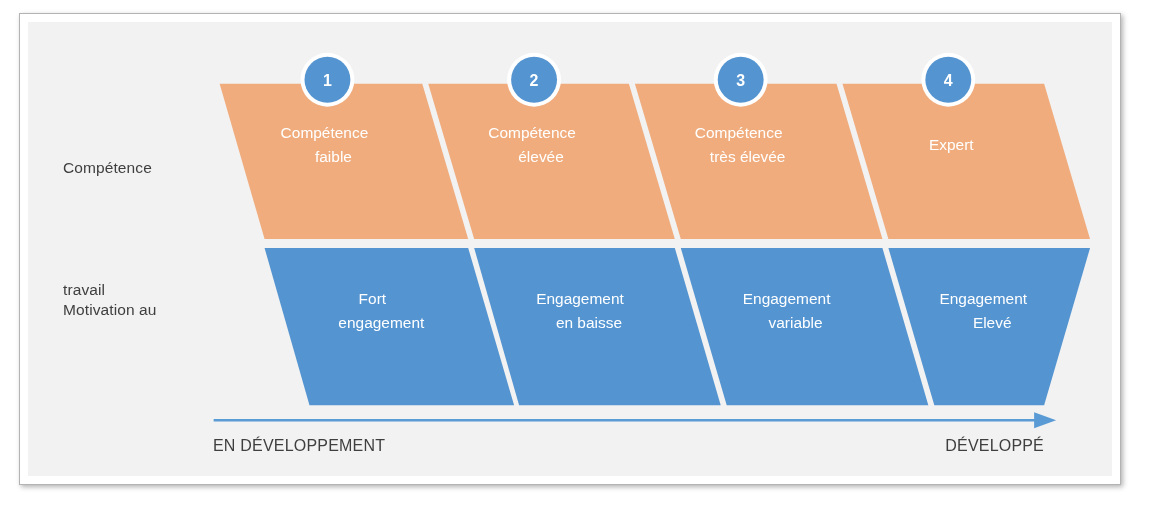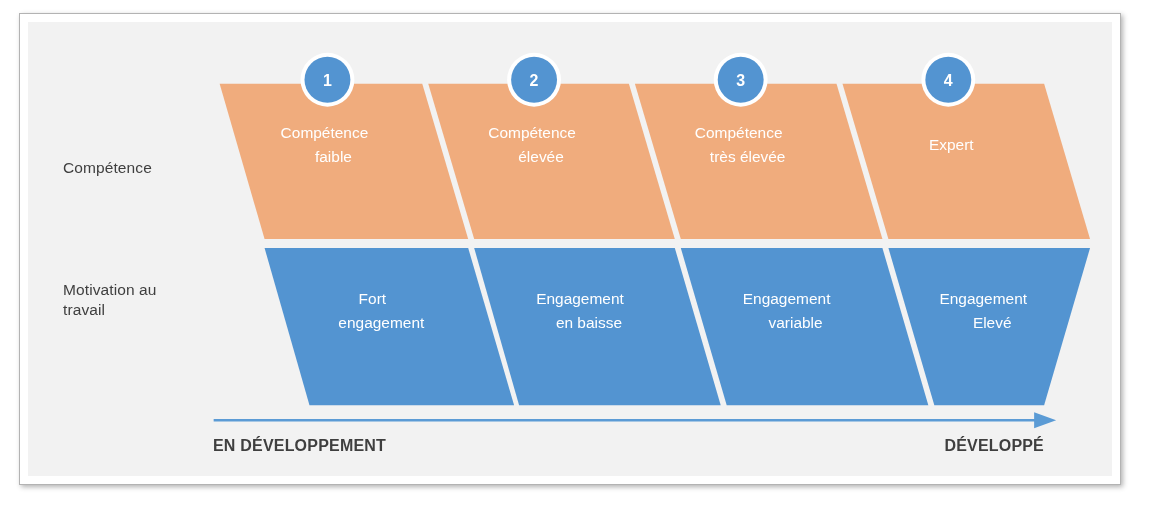--- a/index.html
+++ b/index.html
@@ -70,40 +70,40 @@
     font-weight: bold;
     text-anchor: middle;
   }
 
   
   .axis-caption {
     position: absolute;
     top: 415px;
     color: #3f3f3f;
     font-size: 16px;
-    font-weight: 700;
+    font-weight: 400;
     letter-spacing: 0.2px;
     white-space: nowrap;
   }
   #axis-caption-start { left: 185px; }
   #axis-caption-end   { right: 68px; }
 </style>
 </head>
 <body>
 
 <div id="figure-frame">
   <div id="figure-canvas">
 
     <div class="row-label" id="competence-row-label">
       <div>Compétence</div>
     </div>
 
     <div class="row-label" id="motivation-row-label">
+      <div>travail</div>
       <div>Motivation au</div>
-      <div>travail</div>
     </div>
 
     <svg id="diagram-svg" viewBox="0 0 1086 456" preserveAspectRatio="none">
 
       <g>
         <polygon fill="#F0AC7D" points="192,62 395,62 441,218 237,218"></polygon>
         <polygon fill="#F0AC7D" points="401,62 602,62 648,218 447,218"></polygon>
         <polygon fill="#F0AC7D" points="608,62 810,62 856,218 654,218"></polygon>
         <polygon fill="#F0AC7D" points="816,62 1018,62 1064,218 862,218"></polygon>
 

